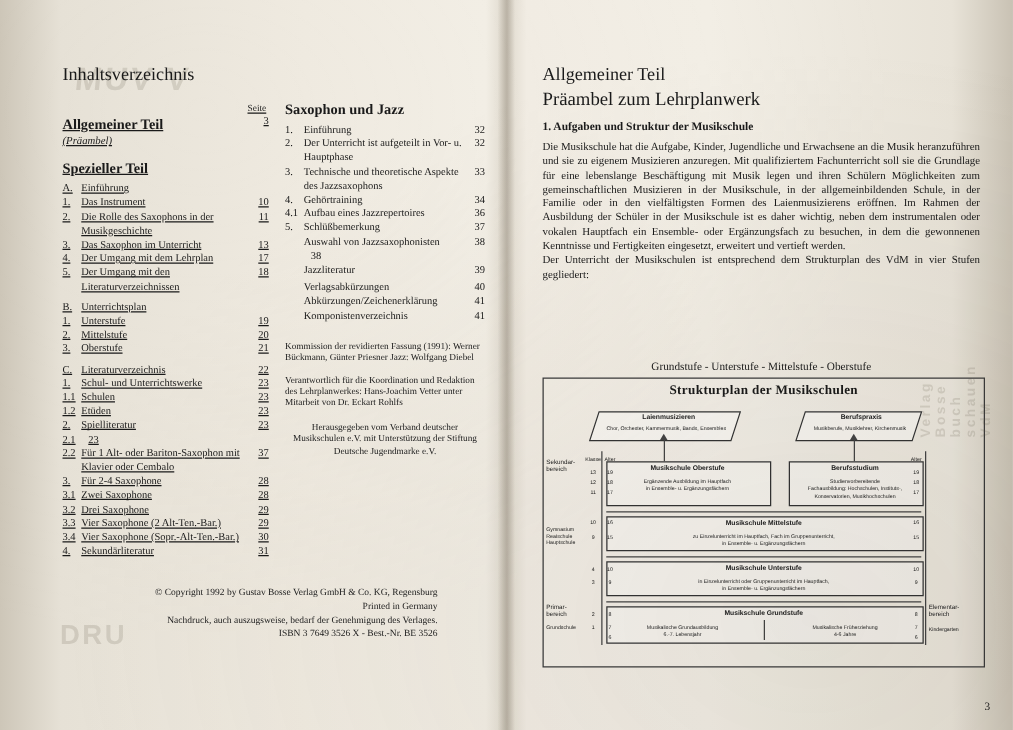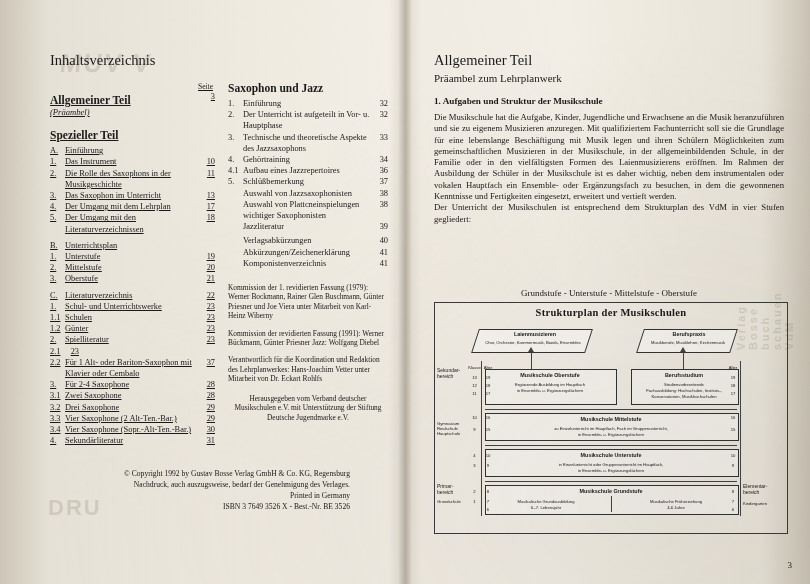--- a/index.html
+++ b/index.html
@@ -51,21 +51,21 @@
   .gap{height:5px;}
   .gap-s{height:3px;}
 
   .note{font-size:7.4px;line-height:9.4px;margin-bottom:8px;text-align:left;}
 
   .copy{position:absolute;left:50px;top:468px;width:300px;text-align:right;font-size:7.6px;line-height:11px;}
 
   
   .right{position:absolute;left:412px;top:0;width:398px;height:584px;}
   .r-title{position:absolute;left:22px;top:52px;font-size:14.5px;}
-  .r-sub{position:absolute;left:22px;top:72px;font-size:11px;}
+  .r-sub{position:absolute;left:22px;top:72px;font-size:15px;}
   .r-h2{position:absolute;left:22px;top:96px;font-size:9.2px;font-weight:bold;}
   .r-body{position:absolute;left:22px;top:112px;width:350px;font-size:8.7px;line-height:11.3px;text-align:justify;}
   .r-body p{margin:0 0 0 0;}
   .r-body p + p{margin-top:0px;}
   .r-stufen{position:absolute;left:22px;top:288px;width:350px;text-align:center;font-size:9px;}
 
   
   .diagram{
     position:absolute;left:22px;top:302px;width:352px;height:230px;
     border:1px solid #3a3a3a;background:rgba(255,255,255,.10);
@@ -174,21 +174,21 @@
         <div class="txt">Schul- und Unterrichtswerke</div>
         <div class="pg">23</div>
       </div>
       <div class="row">
         <div class="num">1.1</div>
         <div class="txt">Schulen</div>
         <div class="pg">23</div>
       </div>
       <div class="row">
         <div class="num">1.2</div>
-        <div class="txt">Günter</div>
+        <div class="txt">Etüden</div>
         <div class="pg">23</div>
       </div>
       <div class="row">
         <div class="num">2.</div>
         <div class="txt">Spielliteratur</div>
         <div class="pg">23</div>
       </div>
       <div class="row">
         <div class="num">2.1</div>
         <div class="pg">23</div>
@@ -265,21 +265,20 @@
         <div class="txt">Schlüßbemerkung</div>
         <div class="pg">37</div>
       </div>
       <div class="row">
         <div class="num"></div>
         <div class="txt">Auswahl von Jazzsaxophonisten</div>
         <div class="pg">38</div>
       </div>
       <div class="row">
         <div class="num"></div>
-        <div class="txt">Auswahl von Plattcneinspielungen wichtiger Saxophonisten</div>
         <div class="pg">38</div>
       </div>
       <div class="row">
         <div class="num"></div>
         <div class="txt">Jazzliteratur</div>
         <div class="pg">39</div>
       </div>
       <div class="gap-s"></div>
       <div class="row">
         <div class="num"></div>
@@ -292,30 +291,29 @@
         <div class="pg">41</div>
       </div>
       <div class="row">
         <div class="num"></div>
         <div class="txt">Komponistenverzeichnis</div>
         <div class="pg">41</div>
       </div>
 
       <div style="height:14px"></div>
 
-      <div class="note">Kommission der 1. revidierten Fassung (1979): Werner Bockmann, Rainer Glen Buschmann, Günter Priesner und Joe Viera unter Mitarbeit von Karl-Heinz Wiberny</div>
       <div class="note">Kommission der revidierten Fassung (1991): Werner Bückmann, Günter Priesner Jazz: Wolfgang Diebel</div>
       <div class="note">Verantwortlich für die Koordination und Redaktion des Lehrplanwerkes: Hans-Joachim Vetter unter Mitarbeit von Dr. Eckart Rohlfs</div>
       <div class="note" style="text-align:center;margin-top:10px;">Herausgegeben vom Verband deutscher Musikschulen e.V. mit Unterstützung der Stiftung Deutsche Jugendmarke e.V.</div>
     </div>
 
     <div class="copy">
       <div>© Copyright 1992 by Gustav Bosse Verlag GmbH &amp; Co. KG, Regensburg</div>
+      <div>Printed in Germany</div>
       <div>Nachdruck, auch auszugsweise, bedarf der Genehmigung des Verlages.</div>
-      <div>Printed in Germany</div>
       <div>ISBN 3 7649 3526 X - Best.-Nr. BE 3526</div>
     </div>
   </div>
 
   <div class="right">
     <div class="r-title">Allgemeiner Teil</div>
     <div class="r-sub">Präambel zum Lehrplanwerk</div>
     <div class="r-h2">1. Aufgaben und Struktur der Musikschule</div>
 
     <div class="r-body">

